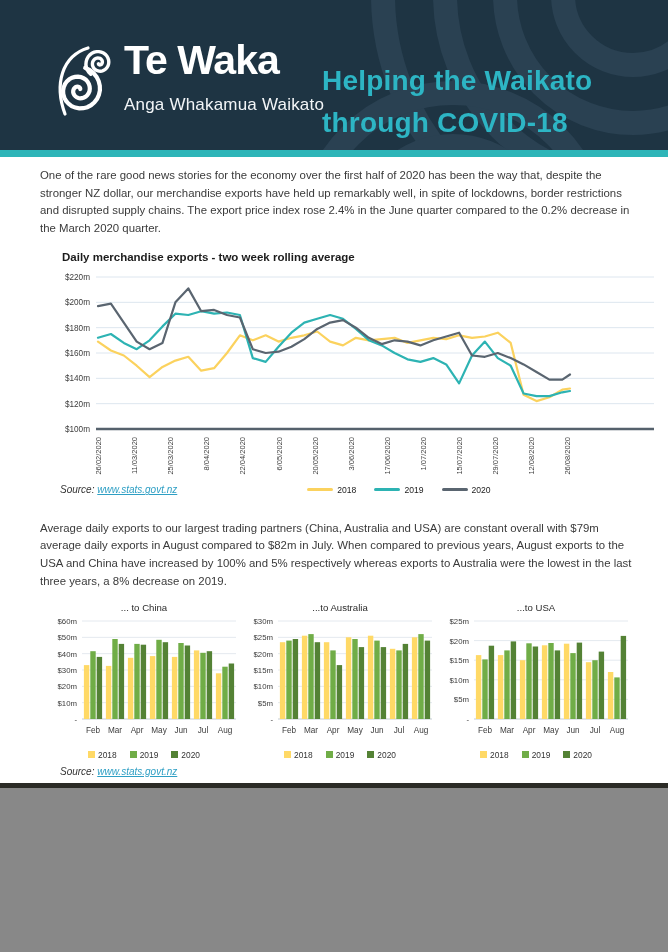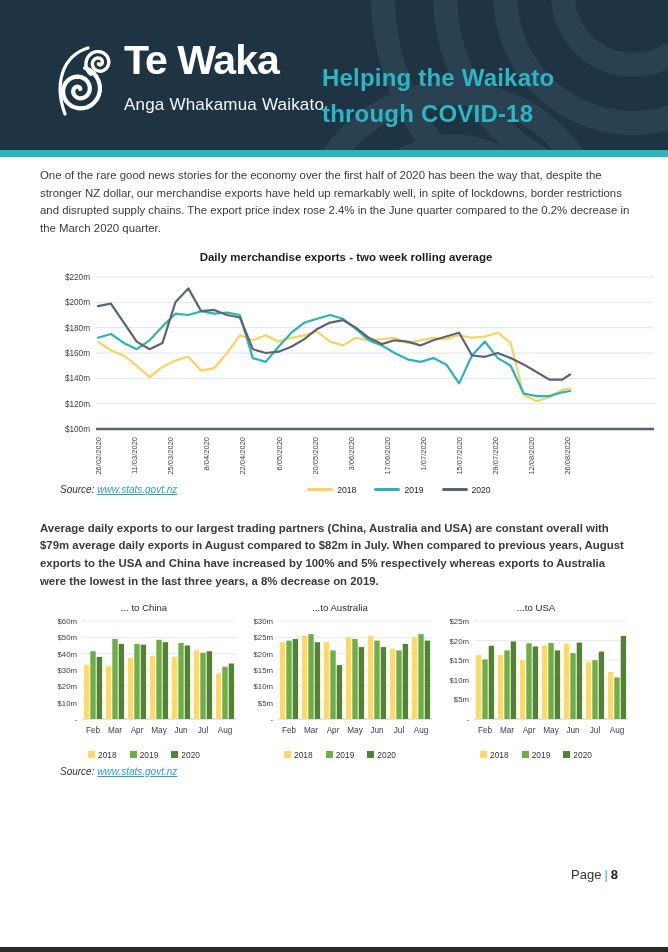--- a/index.html
+++ b/index.html
@@ -1,41 +1,41 @@
 <!DOCTYPE html>
 <html style="--navy: #1e3443; --teal: #2eb5b8; --tagline: #2db5c4; --heading: #2ea4c6; --link: #2e9fc4; --text: #3a3a3a; --grid: #dde6ef; --axis: #55616c;"><head>
 <meta charset="utf-8">
 <style>
   html,body{margin:0;padding:0;background:#888;}
-  .page{position:relative;width:668px;height:952px;background:#ffffff;overflow:hidden;
+  .page{position:relative;width:668px;height:788px;background:#ffffff;overflow:hidden;
         font-family:"Liberation Sans",sans-serif;color:var(--text,#3a3a3a);margin:0 auto;}
   
   .header{position:relative;height:150px;background:var(--navy,#1e3443);overflow:hidden;}
   .header-arcs{position:absolute;right:0;top:0;pointer-events:none;}
   .logo-row{position:absolute;left:52px;top:40px;display:flex;align-items:flex-start;z-index:2;}
   .logo-text{margin-left:10px;color:#fff;}
   .brand-title{font-size:41px;font-weight:bold;letter-spacing:-1px;line-height:1.0;}
   .brand-subtitle{font-size:17px;font-weight:400;margin-top:14px;letter-spacing:.2px;color:#f2f5f7;}
   .tagline{position:absolute;left:322px;top:60px;z-index:2;color:var(--tagline,#2db5c4);
-           font-size:24px;font-weight:bold;line-height:1.5;letter-spacing:.2px;}
+           font-size:28px;font-weight:bold;line-height:1.5;letter-spacing:.2px;}
   .teal-bar{height:7px;background:var(--teal,#2eb5b8);}
   
   .content{padding:0 38px 0 40px;}
   .trade-heading{margin-top:39px;font-size:12.5px;color:var(--heading,#2ea4c6);font-weight:400;}
   .para{margin-top:10px;font-size:11.4px;line-height:1.55;color:var(--text,#3a3a3a);width:592px;}
-  .chart-block{margin-top:13px;text-align:center;}
+  .chart-block{margin-top:13px;}
   .chart-title{margin-left:22px;font-size:11.5px;font-weight:bold;color:#1c1c1c;}
   .linechart-svg{display:block;margin-left:12px;margin-top:4px;}
   .chart-footrow{display:flex;align-items:center;margin-left:20px;margin-top:-2px;height:16px;}
   .source{font-size:10px;font-style:italic;color:#333;}
   .source a,.src-link{color:var(--link,#2e9fc4);text-decoration:underline;font-style:italic;cursor:pointer;}
   .line-legend{display:flex;align-items:center;gap:18px;margin-left:130px;}
   .line-legend .item{display:flex;align-items:center;gap:4px;font-size:8.6px;color:#222;}
   .line-legend .swatch{width:26px;height:3px;border-radius:2px;}
-  .para2{margin-top:22px;font-weight:bold;}
+  .para2{margin-top:22px;}
   
   .bars-row{display:flex;margin-left:6px;margin-top:10px;}
   .bar-chart{width:196px;}
   .bar-title{text-align:center;font-size:9.6px;color:#2b2b2b;margin-bottom:2px;}
   .bar-legend{display:flex;justify-content:center;gap:13px;margin-top:1px;}
   .bar-legend .item{display:flex;align-items:center;gap:3px;font-size:8.4px;color:#333;}
   .bar-legend .sq{width:7px;height:7px;display:inline-block;}
   .source2{margin-left:20px;margin-top:6px;}
   .page-num{position:absolute;right:50px;top:867px;font-size:13px;color:#333;}
   .page-num .sep{color:var(--teal,#2eb5b8);padding:0 3px;}

